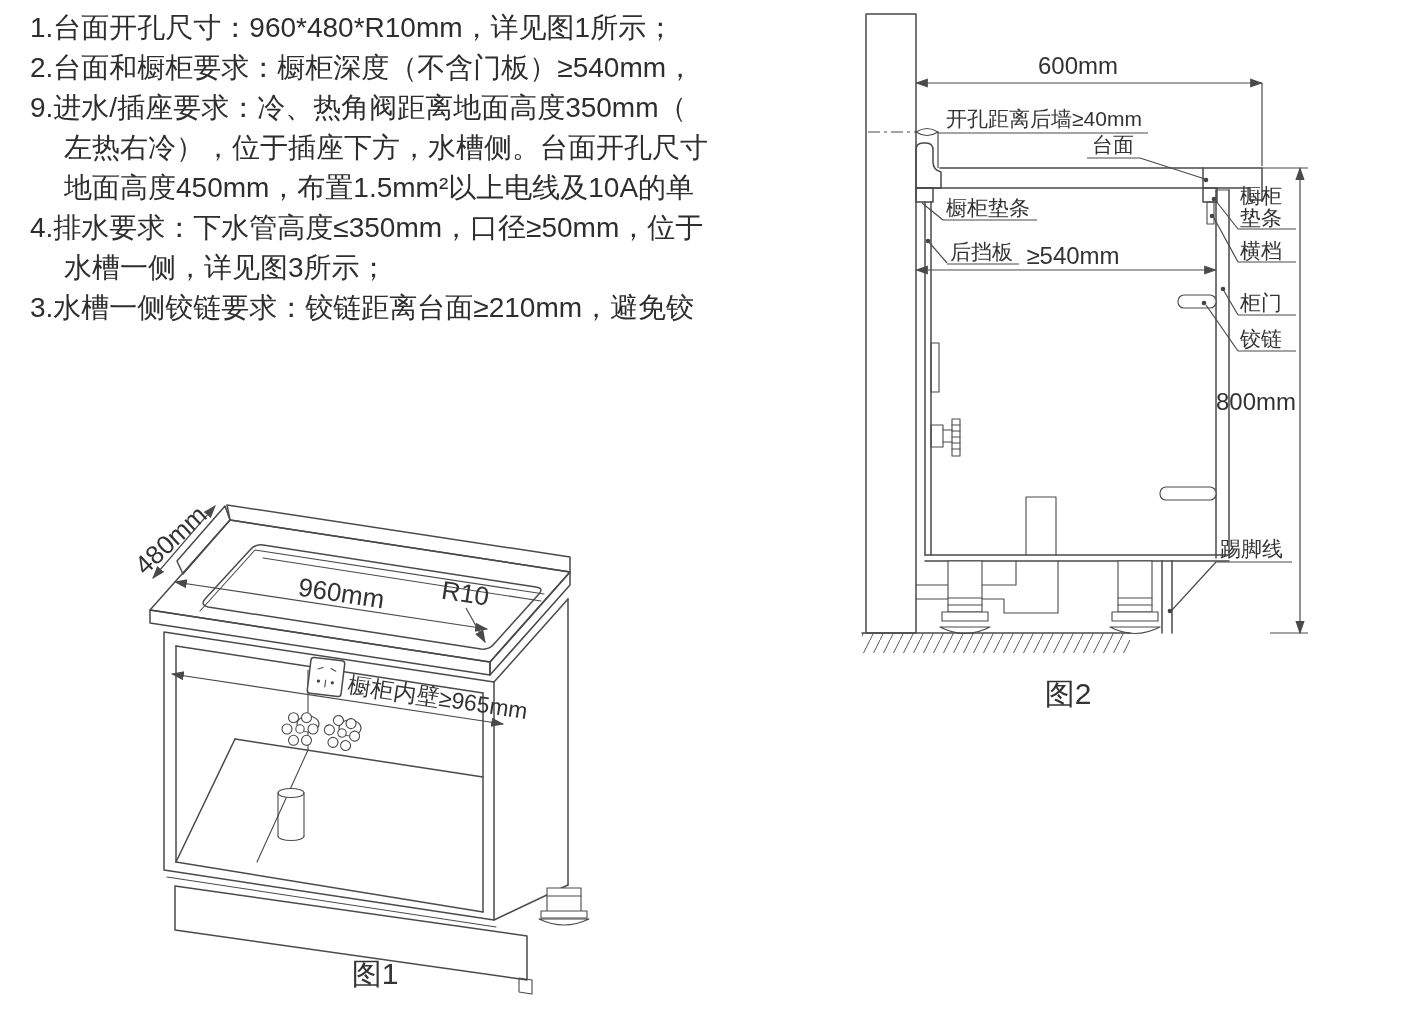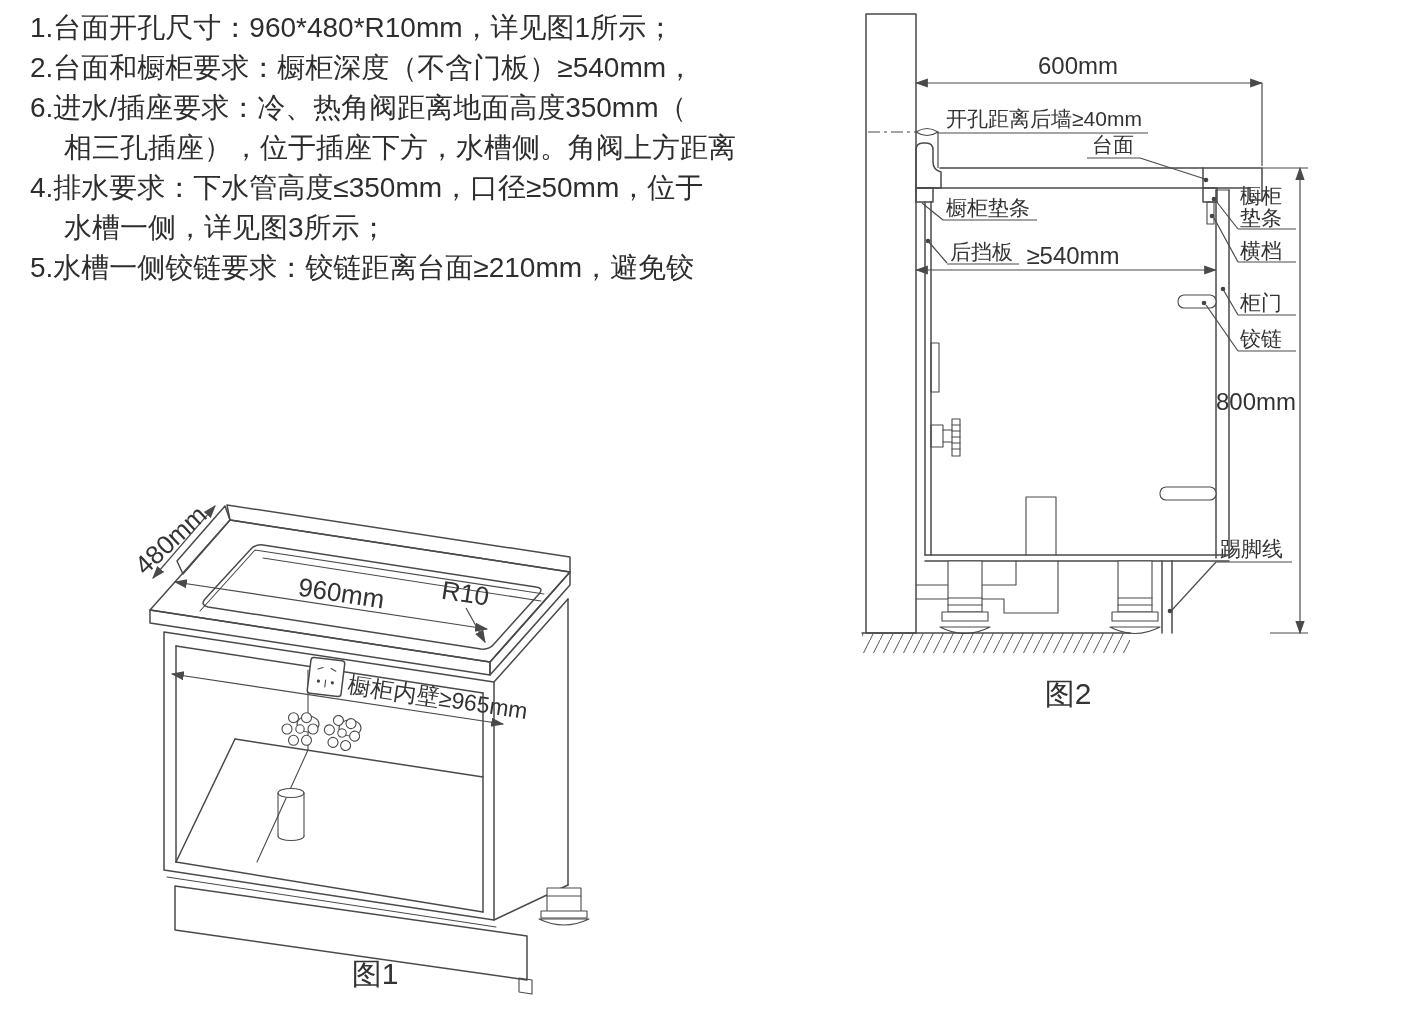--- a/index.html
+++ b/index.html
@@ -21,25 +21,26 @@
   .wfill{fill:#ffffff;}
 </style>
 </head>
 <body>
 
 <div class="canvas">
 
   <div class="text-block" id="instructions">
       <div class="tline ind0">1.台面开孔尺寸：960*480*R10mm，详见图1所示；</div>
       <div class="tline ind0">2.台面和橱柜要求：橱柜深度（不含门板）≥540mm，</div>
-      <div class="tline ind0">6.进水/插座要求：冷、热角阀距离地面高度350mm（</div>
-      <div class="tline ind1">相三孔插座），位于插座下方，水槽侧。角阀上方距离</div>
+      <div class="tline ind0">9.进水/插座要求：冷、热角阀距离地面高度350mm（</div>
+      <div class="tline ind1">左热右冷），位于插座下方，水槽侧。台面开孔尺寸</div>
+      <div class="tline ind1">地面高度450mm，布置1.5mm²以上电线及10A的单</div>
       <div class="tline ind0">4.排水要求：下水管高度≤350mm，口径≥50mm，位于</div>
       <div class="tline ind1">水槽一侧，详见图3所示；</div>
-      <div class="tline ind0">5.水槽一侧铰链要求：铰链距离台面≥210mm，避免铰</div>
+      <div class="tline ind0">3.水槽一侧铰链要求：铰链距离台面≥210mm，避免铰</div>
     </div>
 
   <div class="fig" id="fig1">
   <svg viewBox="0 0 600 525">
     <defs>
       <marker id="ah1" viewBox="0 0 10 10" refX="9" refY="5" markerWidth="11" markerHeight="11" orient="auto-start-reverse">
         <path d="M0,1.5 L10,5 L0,8.5 Z" fill="#4a4a4a"></path>
       </marker>
     </defs>
 

